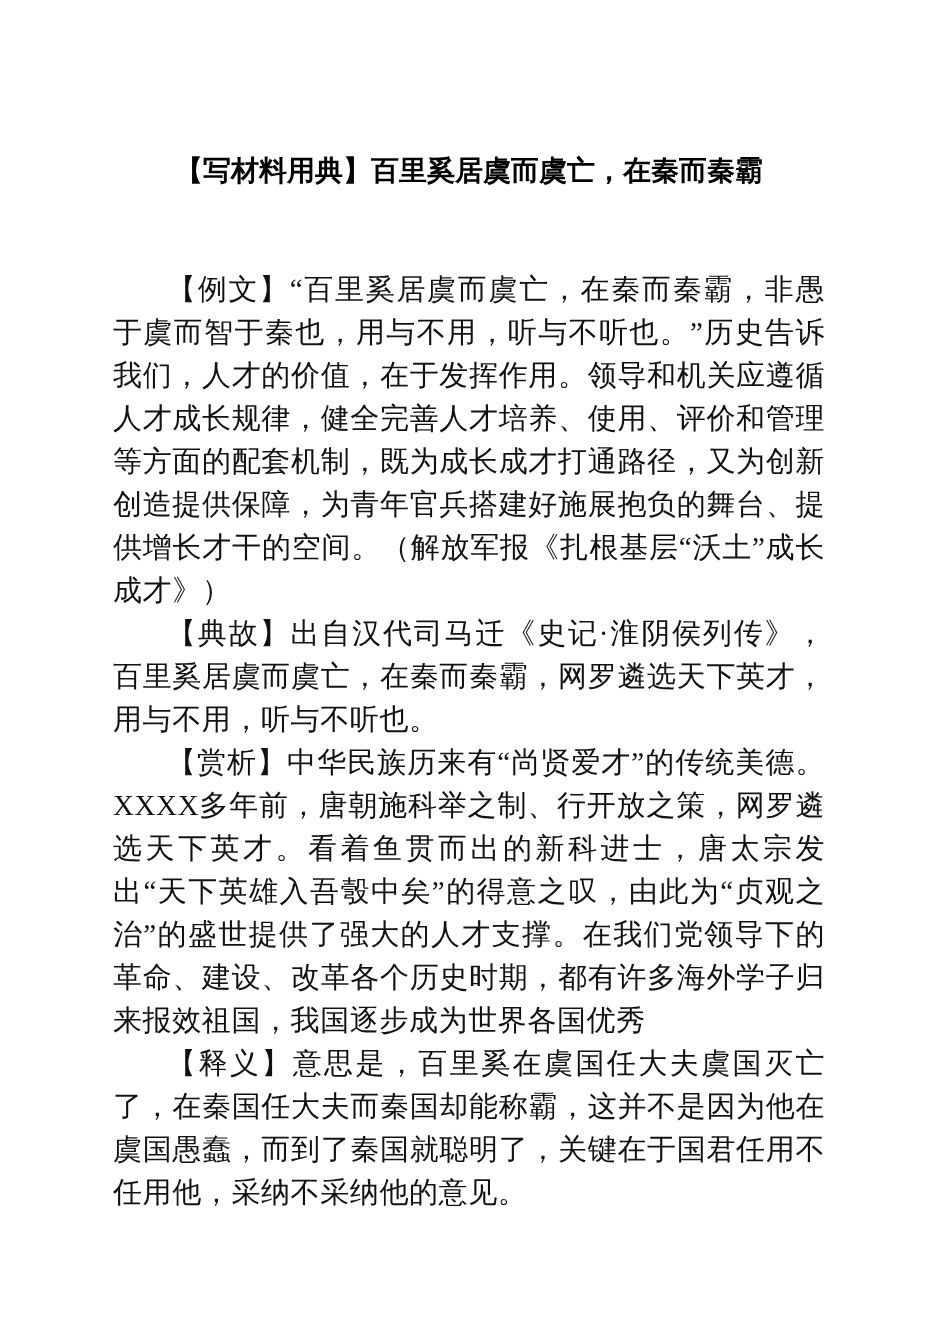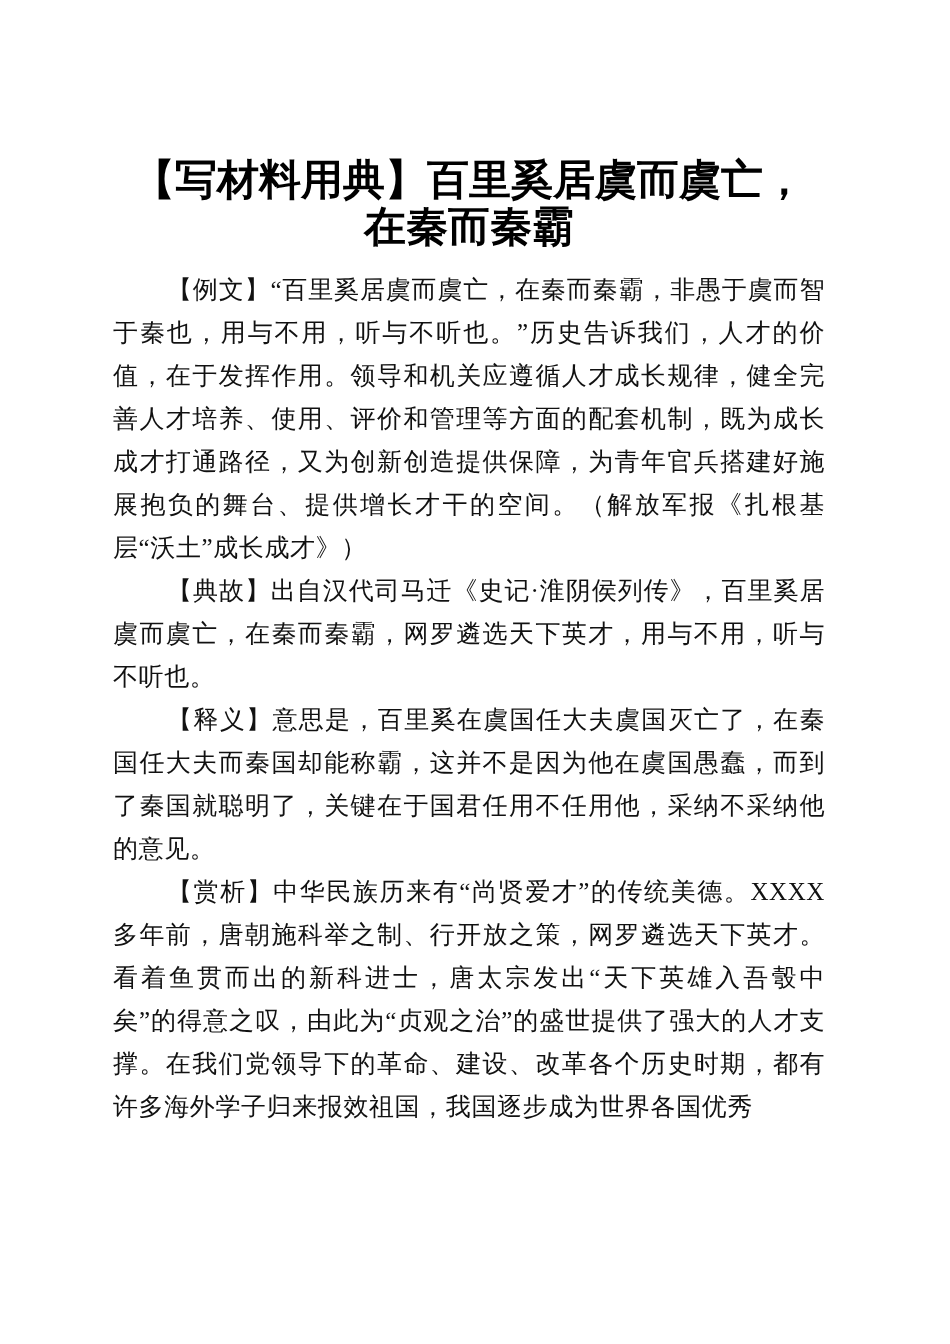--- a/index.html
+++ b/index.html
@@ -24,36 +24,36 @@
   }
 
   .doc-title {
     position: absolute;
     left: 113px;
     top: 128px;
     width: 712px;
     text-align: center;
     font-family: "DejaVu Sans", "Liberation Sans", sans-serif;
     font-weight: bold;
-    font-size: 42px;
+    font-size: 28px;
     line-height: 47px;
     letter-spacing: 0px;
     color: #000000;
   }
 
   .body-block {
     position: absolute;
     left: 113px;
     top: 268px;
     width: 712px;
   }
 
   .para {
     font-family: "Liberation Serif", "DejaVu Serif", serif;
-    font-size: 25px;
+    font-size: 29px;
     line-height: 43px;
     text-align: justify;
     text-justify: inter-ideograph;
     text-indent: 54px;
     margin: 0;
     letter-spacing: 0.6px;
     color: #111111;
   }
 
   .para.last-clipped {
@@ -65,17 +65,17 @@
 
 <div class="page">
 
   <h1 class="doc-title">
     <span>【写材料用典】百里奚居虞而虞亡，在秦而秦霸</span>
   </h1>
 
   <div class="body-block">
     <p class="para">【例文】“百里奚居虞而虞亡，在秦而秦霸，非愚于虞而智于秦也，用与不用，听与不听也。”历史告诉我们，人才的价值，在于发挥作用。领导和机关应遵循人才成长规律，健全完善人才培养、使用、评价和管理等方面的配套机制，既为成长成才打通路径，又为创新创造提供保障，为青年官兵搭建好施展抱负的舞台、提供增长才干的空间。（解放军报《扎根基层“沃土”成长成才》）</p>
     <p class="para">【典故】出自汉代司马迁《史记·淮阴侯列传》，百里奚居虞而虞亡，在秦而秦霸，网罗遴选天下英才，用与不用，听与不听也。</p>
+    <p class="para last-clipped">【赏析】中华民族历来有“尚贤爱才”的传统美德。XXXX多年前，唐朝施科举之制、行开放之策，网罗遴选天下英才。看着鱼贯而出的新科进士，唐太宗发出“天下英雄入吾彀中矣”的得意之叹，由此为“贞观之治”的盛世提供了强大的人才支撑。在我们党领导下的革命、建设、改革各个历史时期，都有许多海外学子归来报效祖国，我国逐步成为世界各国优秀</p>
     <p class="para">【释义】意思是，百里奚在虞国任大夫虞国灭亡了，在秦国任大夫而秦国却能称霸，这并不是因为他在虞国愚蠢，而到了秦国就聪明了，关键在于国君任用不任用他，采纳不采纳他的意见。</p>
-    <p class="para last-clipped">【赏析】中华民族历来有“尚贤爱才”的传统美德。XXXX多年前，唐朝施科举之制、行开放之策，网罗遴选天下英才。看着鱼贯而出的新科进士，唐太宗发出“天下英雄入吾彀中矣”的得意之叹，由此为“贞观之治”的盛世提供了强大的人才支撑。在我们党领导下的革命、建设、改革各个历史时期，都有许多海外学子归来报效祖国，我国逐步成为世界各国优秀</p>
   </div>
 
 </div>
 
 </body></html>

